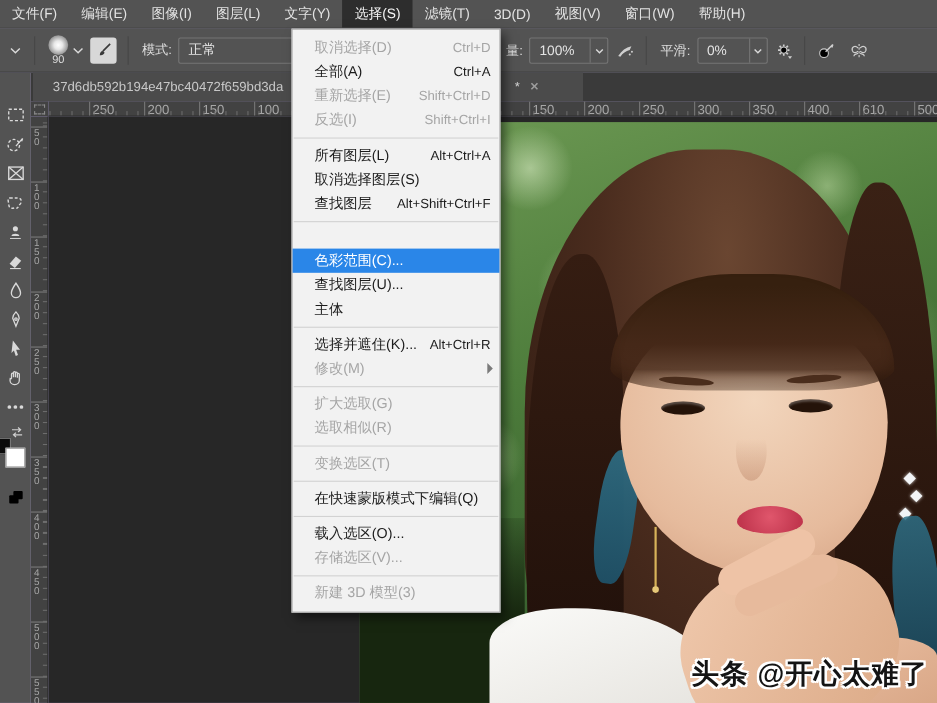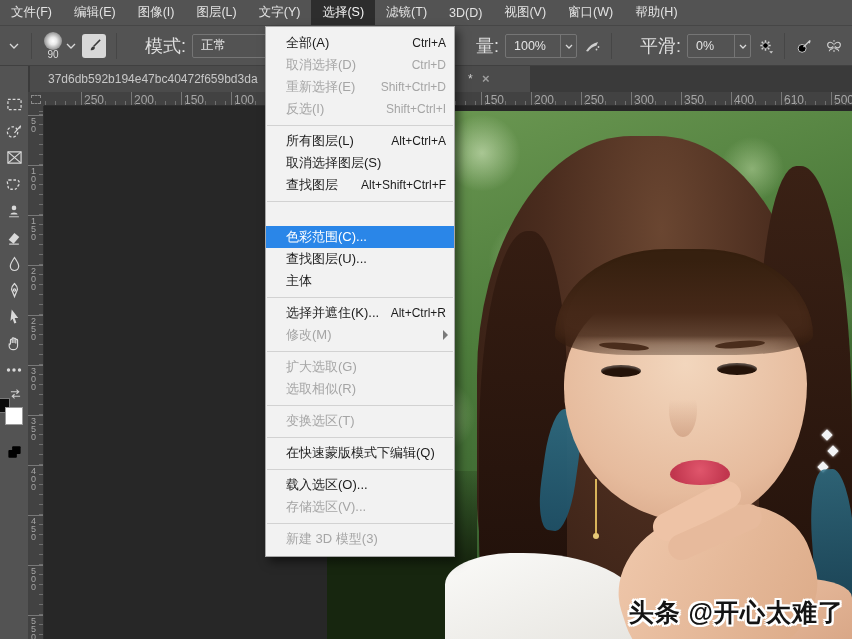--- a/index.html
+++ b/index.html
@@ -19,21 +19,21 @@
   .ob-sep { width:1px; height:26px; background:#464646; margin:0 4px; }
   .chev { width:10px; height:6px; display:inline-block; }
   .chev svg { display:block; }
   #preset-chev { margin:0 8px 0 9px; }
   .brush-wrap { display:flex; flex-direction:column; align-items:center; margin:0 4px 0 8px; }
   .brush-dot { width:18px; height:18px; border-radius:50%;
     background:radial-gradient(circle, #ffffff 0%, #e8e8e8 30%, #8a8a8a 75%, #565656 100%); }
   .brush-size { font-size:10px; color:#dcdcdc; margin-top:-1px; }
   .brush-panel-btn { width:24px; height:24px; margin:0 6px; border-radius:3px; background:#d8d8d8;
     display:flex; align-items:center; justify-content:center; border:none; }
-  .ob-label { color:#dedede; font-size:18px; margin:0 6px 0 24px; white-space:nowrap; }
+  .ob-label { color:#dedede; font-size:12px; margin:0 6px 0 8px; white-space:nowrap; }
   .ob-select { height:24px; border:1px solid #757575; border-radius:2px; color:#e4e4e4; font-size:12.5px;
     display:flex; align-items:center; }
   .ob-select .val { padding:0 8px; flex:1; white-space:nowrap; }
   .ob-select .dd { width:16px; height:100%; border-left:1px solid #757575;
     display:flex; align-items:center; justify-content:center; }
   #mode-select { width:118px; }
   #ob-right { position:absolute; left:452px; top:0; height:40px; display:flex; align-items:center; }
   .ob-icon { margin:0 6px; display:flex; align-items:center; }
 
   
@@ -407,29 +407,29 @@
       <div class="ph" id="shirt"></div>
       <div class="ph" id="arm"></div>
       <div class="ph" id="hand"></div>
       <div class="ph" id="finger1"></div>
       <div class="ph" id="finger2"></div>
       <div id="watermark">头条 @开心太难了</div>
     </div>
   </div>
 
   <div id="popup">
+      <div class="pm-row disabled">
+        <span class="lab">取消选择(D)</span>
+        <span class="sc">Ctrl+D</span>
+      </div>
       <div class="pm-row enabled">
         <span class="lab">全部(A)</span>
         <span class="sc">Ctrl+A</span>
       </div>
       <div class="pm-row disabled">
-        <span class="lab">取消选择(D)</span>
-        <span class="sc">Ctrl+D</span>
-      </div>
-      <div class="pm-row disabled">
         <span class="lab">重新选择(E)</span>
         <span class="sc">Shift+Ctrl+D</span>
       </div>
       <div class="pm-row disabled">
         <span class="lab">反选(I)</span>
         <span class="sc">Shift+Ctrl+I</span>
       </div>
       <div class="pm-sep"></div>
       <div class="pm-row enabled">
         <span class="lab">所有图层(L)</span>

